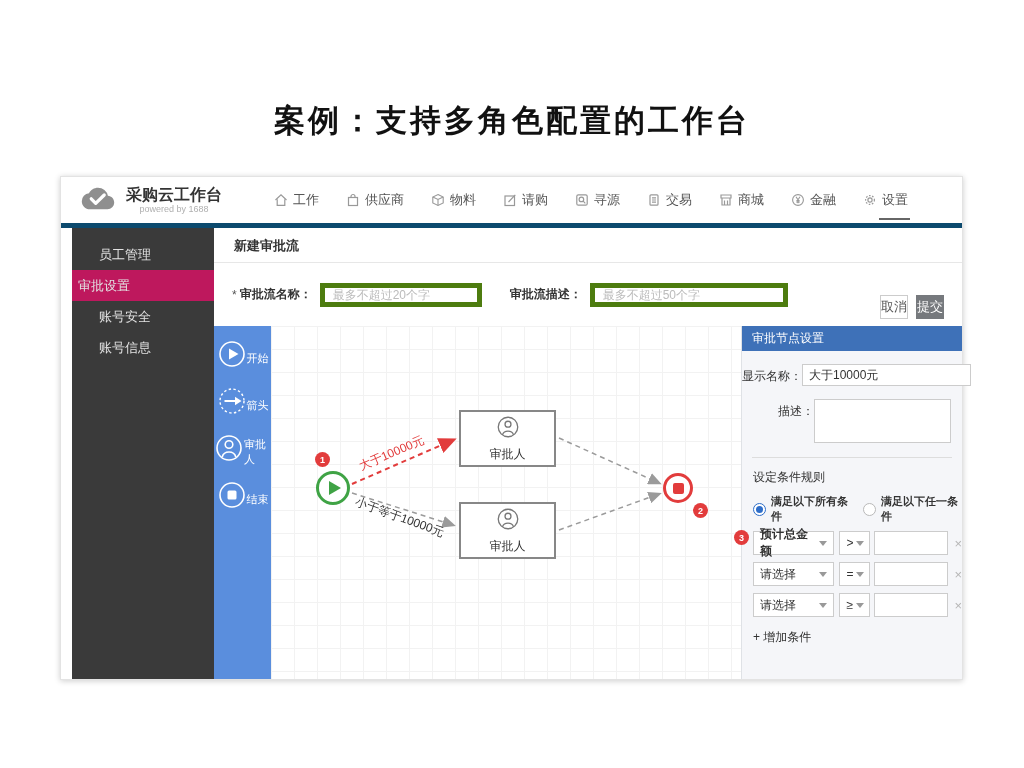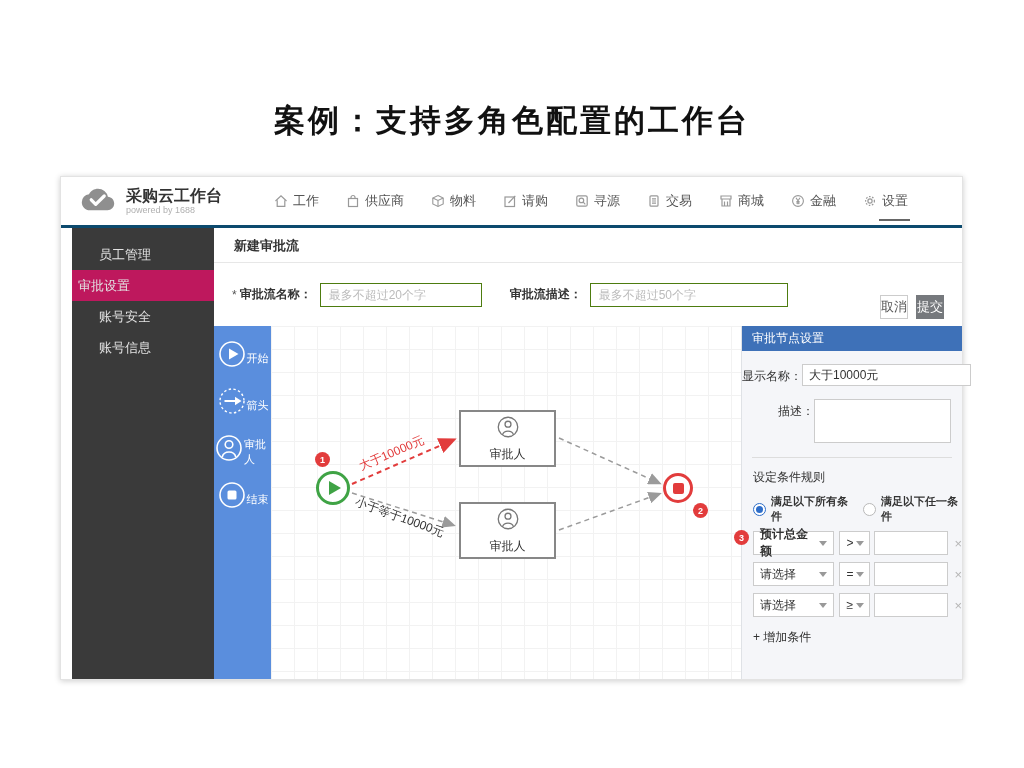--- a/index.html
+++ b/index.html
@@ -6,42 +6,42 @@
   html,body { width:1024px; height:768px; background:#ffffff; font-family:"Liberation Sans", sans-serif; overflow:hidden; }
 
   .slide-title { position:absolute; top:100px; left:0; width:1024px; text-align:center;
     font-size:31px; font-weight:bold; color:#111; letter-spacing:3px; }
 
   .app-window { position:absolute; left:60px; top:176px; width:903px; height:504px;
     background:#fff; box-shadow:0 1px 6px rgba(0,0,0,.2); border:1px solid #e3e3e3; }
 
   
   .topbar { position:absolute; left:0; top:0; right:0; height:51px; background:#fff;
-    border-bottom:3px solid #0c4a6e; display:flex; align-items:center; padding:0 18px; }
+    border-bottom:5px solid #0c4a6e; display:flex; align-items:center; padding:0 18px;text-align:center; }
   .logo { display:flex; align-items:center; gap:9px; }
   .logo-text .logo-title { font-size:16px; font-weight:bold; color:#333; line-height:18px; }
   .logo-text .logo-sub { font-size:9px; color:#b0b0b0; }
   .nav { display:flex; align-items:center; gap:27px; margin-left:52px; }
   .nav-item { display:flex; align-items:center; gap:5px; font-size:13px; color:#555; position:relative; cursor:pointer; white-space:nowrap; }
   .nav-item svg { display:block; }
   .nav-item.active::after { content:""; position:absolute; left:16px; right:-2px; top:calc(100% + 9px); height:2px; background:#666; }
 
   
   .sidebar { position:absolute; left:11px; top:51px; bottom:0; width:153px; background:#3a3a3a; padding-top:11px; }
   .side-item { height:31px; line-height:31px; padding-left:27px; font-size:13px; color:#e2e2e2; cursor:pointer; }
   .side-item.active { background:#be185d;padding-left:6px; }
 
   
   .main { position:absolute; left:153px; top:51px; right:0; bottom:0; background:#fde047; }
   .page-header { height:35px; line-height:35px; padding-left:20px; font-size:13px; font-weight:bold; color:#333;
     border-bottom:1px solid #e7e7e7; background:#fff; }
   .form-row { height:63px; display:flex; align-items:center; padding:0 18px; background:#fff; }
   .req { color:#555; font-size:12px; margin-right:3px; }
   .form-label { font-size:12px; font-weight:bold; color:#333; white-space:nowrap;font-family:Liberation Mono, monospace; }
-  .form-input { height:24px; border:1px solid #4d7c0f; font-size:12px; padding:0 8px; color:#333; outline:none; }
+  .form-input { height:24px; border:5px solid #4d7c0f; font-size:12px; padding:0 8px; color:#333; outline:none; }
   .form-input::placeholder { color:#bbb; }
   #flow-name-input { width:162px; margin-left:8px; }
   #flow-desc-input { width:198px; margin-left:8px; }
   .gap28 { width:28px; }
   .spacer { flex:1; }
   .btn { height:24px; padding:0 0; font-size:13px; cursor:pointer;margin-top:24px; }
   .btn-cancel { background:#fff; border:1px solid #ccc; color:#555; }
   .btn-submit { background:#76797d; border:1px solid #76797d; color:#fff; margin-left:8px; }
 
   

